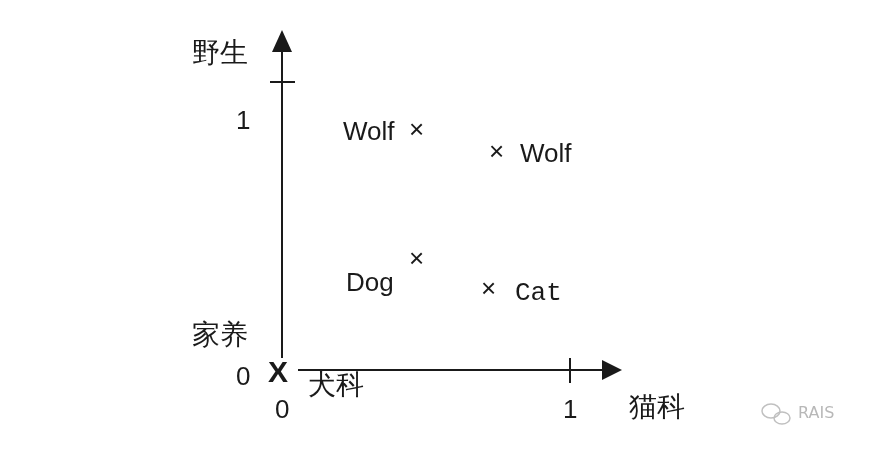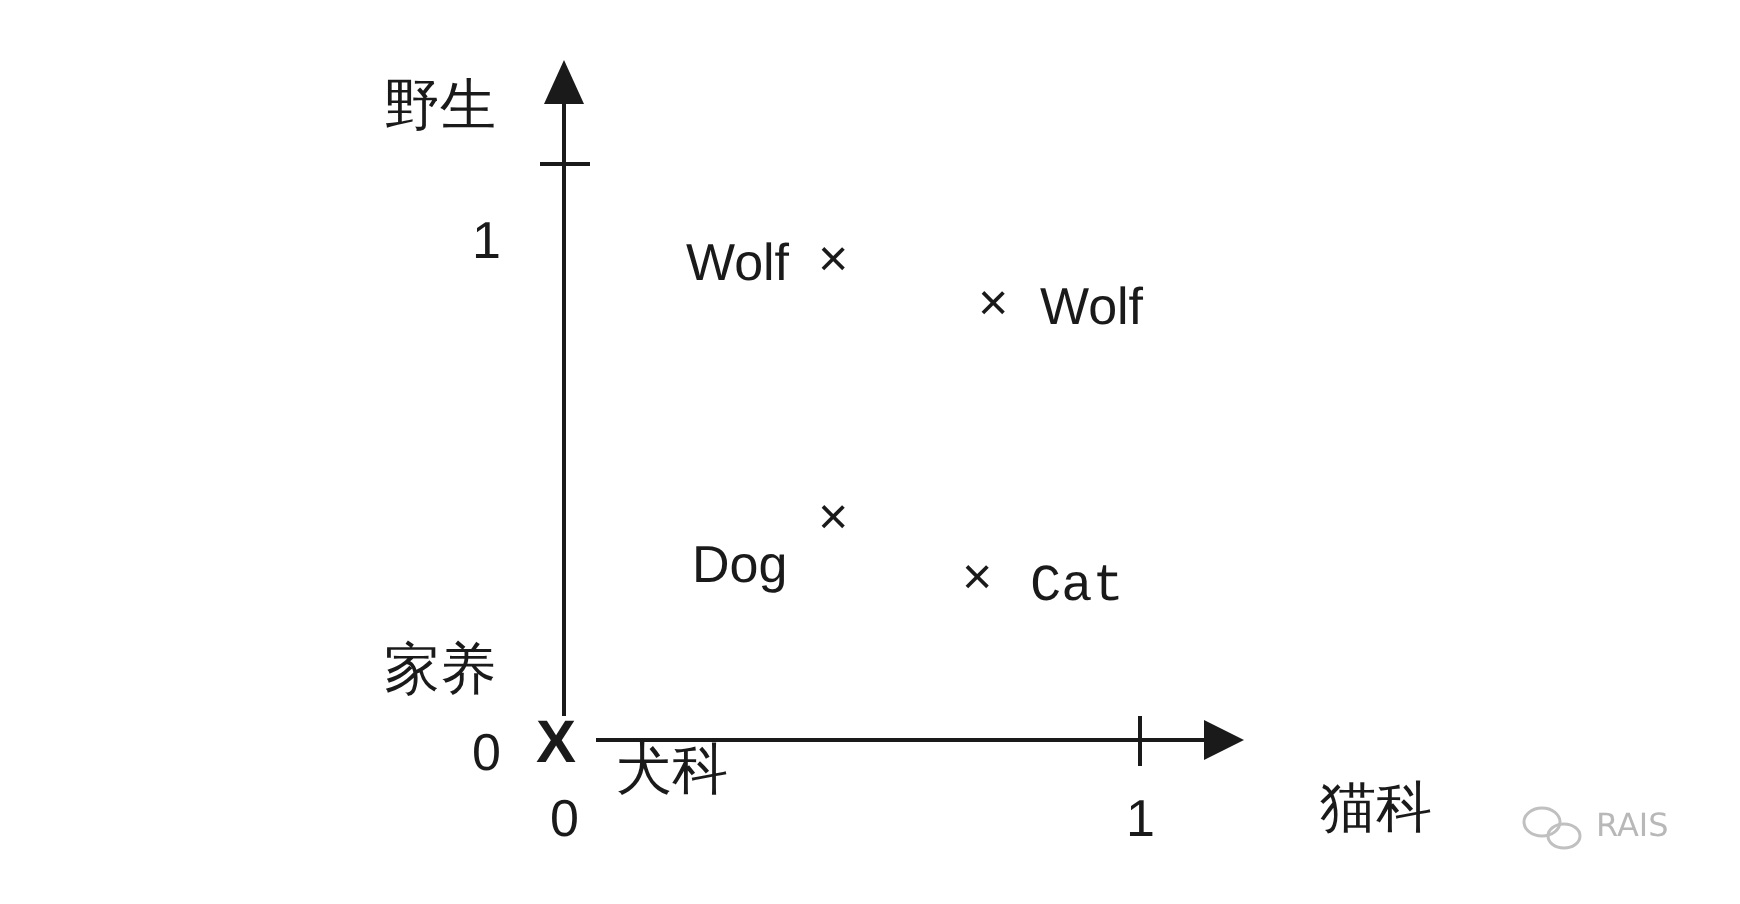--- a/index.html
+++ b/index.html
@@ -35,21 +35,21 @@
 <div class="lbl cn" style="left:192px; top:39px;">野生</div>
 <div class="lbl num" style="left:236px; top:107px;">1</div>
 <div class="lbl cn" style="left:192px; top:321px;">家养</div>
 <div class="lbl num" style="left:236px; top:363px;">0</div>
 
 <div class="lbl" style="left:268px; top:357px; font-size:30px; font-weight:bold;">X</div>
 
 <div class="lbl num" style="left:275px; top:396px;">0</div>
 <div class="lbl cn" style="left:308px; top:371px;">犬科</div>
 <div class="lbl num" style="left:563px; top:396px;">1</div>
-<div class="lbl cn" style="left:660px; top:393px;font-family:Liberation Mono, monospace;">猫科</div>
+<div class="lbl cn" style="left:629px; top:393px;">猫科</div>
 
 <div class="lbl pt" style="left:343px; top:118px;">Wolf</div>
 <div class="lbl mark" style="left:409px; top:116px;">×</div>
 
 <div class="lbl mark" style="left:489px; top:138px;">×</div>
 <div class="lbl pt" style="left:520px; top:140px;">Wolf</div>
 
 <div class="lbl pt" style="left:346px; top:247px;margin-top:22px;">Dog</div>
 <div class="lbl mark" style="left:409px; top:245px;">×</div>
 

